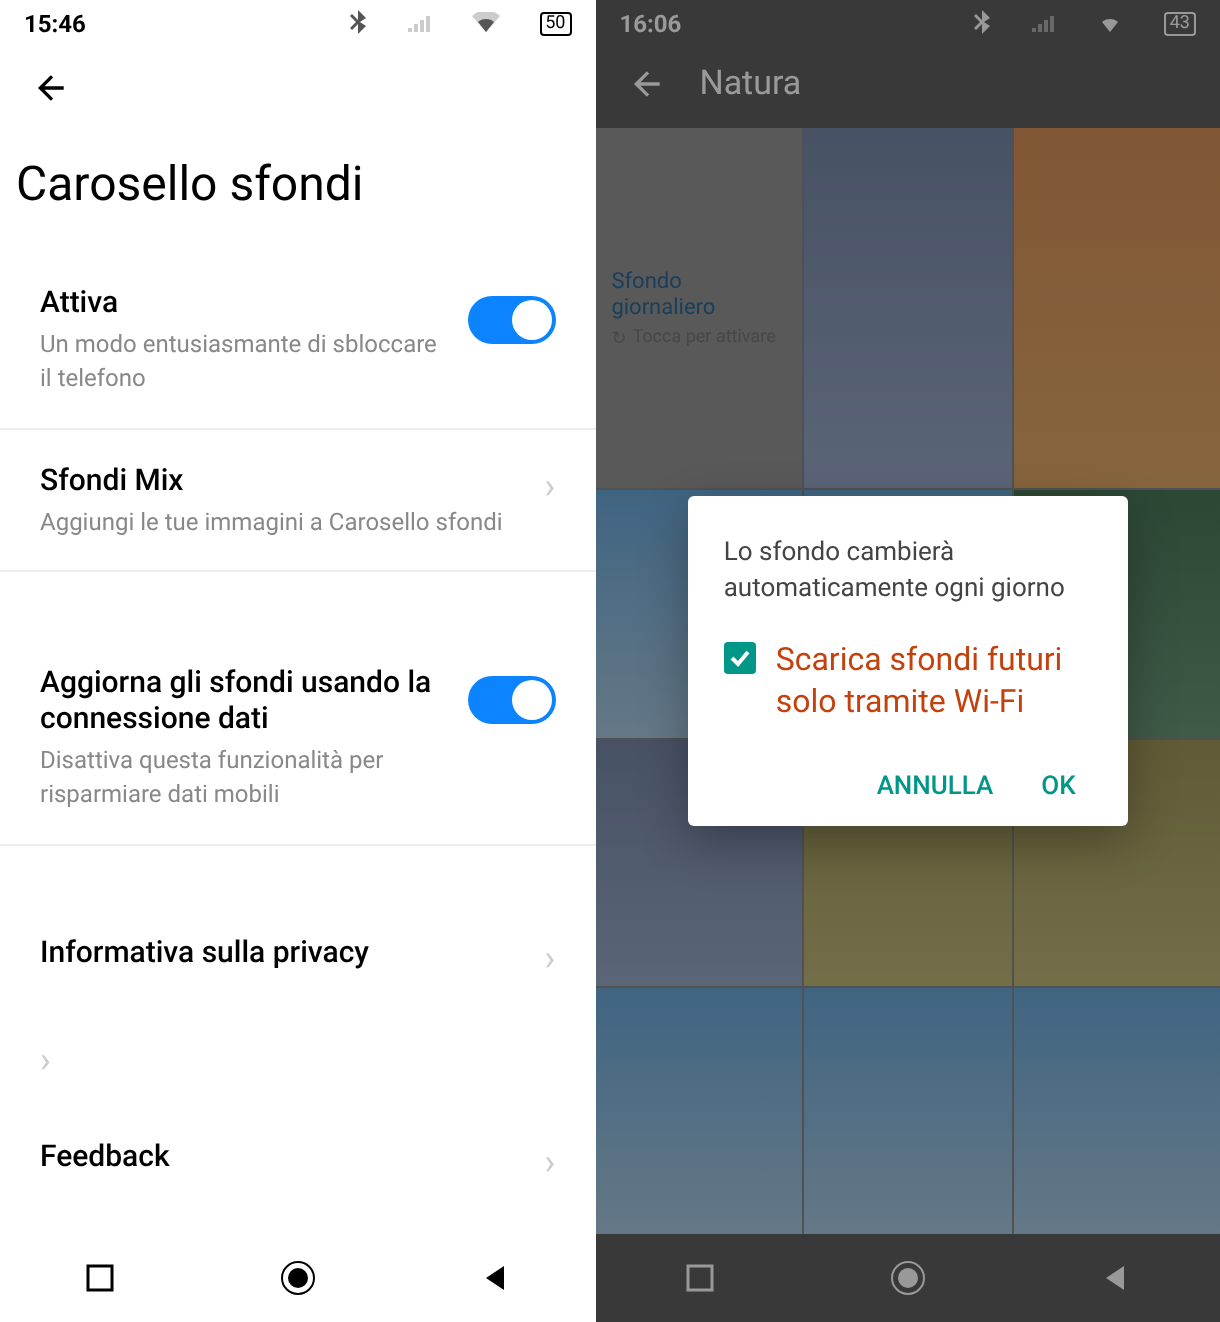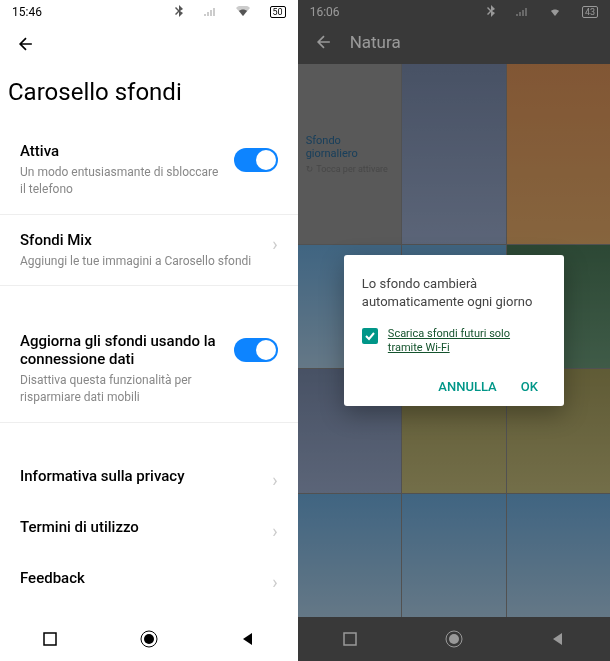--- a/index.html
+++ b/index.html
@@ -2,21 +2,21 @@
 <html><head>
   <meta charset="utf-8">
   <style>
     * { margin: 0; padding: 0; box-sizing: border-box; font-family: -apple-system, Roboto, sans-serif; }
     body { display: flex; width: 610px; height: 661px; background: #fff; }
     .screen { position: relative; height: 100%; display: flex; flex-direction: column; }
     .screen-left { width: 305px; background: #fff; }
     .screen-right { width: 320px; background: #888; }
     
     .status-bar { display: flex; justify-content: space-between; align-items: center; padding: 4px 12px; font-size: 12px; height: 24px; }
-    .status-left { font-weight: 400; }
+    .status-left { font-weight: 700; }
     .status-right { display: flex; align-items: center; gap: 20px; }
     .screen-right .status-bar { color: #fff; background: rgba(0,0,0,0.3); }
     
     .back-btn { padding: 10px 16px; }
     .arrow-left { width: 20px; height: 20px; }
     
     .app-bar { display: flex; align-items: flex-start; padding: 8px 16px; background: rgba(0,0,0,0.3); color: #fff; }
     .app-bar .back-btn { padding: 0 16px 0 0; }
     .app-bar-title { font-size: 17px; font-weight: 400; }
     
@@ -48,21 +48,21 @@
     .wp-daily { display: flex; flex-direction: column; justify-content: center; padding: 8px; color: #3a7aa8; background: rgba(255,255,255,0.1); }
     .wp-daily-title { font-size: 11px; color: #2a6a98; }
     .wp-daily-sub { font-size: 9px; color: #777; margin-top: 4px; display: flex; align-items: center; gap: 3px; }
     
     .overlay { position: absolute; inset: 0; background: rgba(0,0,0,0.4); z-index: 10; display: flex; align-items: center; justify-content: center; }
     .dialog { background: #fff; border-radius: 3px; width: 220px; padding: 20px 18px 8px; box-shadow: 0 8px 24px rgba(0,0,0,0.3); }
     .dialog-msg { font-size: 13px; color: #444; margin-bottom: 16px; line-height: 1.4; }
     .dialog-check-row { display: flex; align-items: flex-start; gap: 10px; margin-bottom: 20px; }
     .checkbox { width: 16px; height: 16px; background: #009688; border-radius: 2px; display: flex; align-items: center; justify-content: center; flex-shrink: 0; margin-top: 1px; }
     .checkbox svg { width: 12px; height: 12px; }
-    .check-label { font-size: 11px; color: #14532d; line-height: 1.3; text-decoration: underline; }
+    .check-label { font-size: 16px; color: #c2410c; line-height: 1.3; }
     .dialog-actions { display: flex; justify-content: flex-end; gap: 24px; padding: 4px 8px; }
     .dialog-btn { color: #009688; font-size: 13px; font-weight: 500; background: none; border: none; cursor: pointer; }
     
     .battery-icon { display: inline-flex; align-items: center; gap: 1px; font-size: 9px; border: 1px solid currentColor; border-radius: 2px; padding: 0 2px; }
   </style>
 </head>
 <body>
 
 <div class="screen screen-left">
   <div class="status-bar">
@@ -122,21 +122,20 @@
     <div class="toggle"></div>
   </div>
 
   <div class="section-gap"></div>
 
   <div class="setting-row setting-row-link">
     <div class="setting-title">Informativa sulla privacy</div>
     <div class="chevron">›</div>
   </div>
   <div class="setting-row setting-row-link">
-    <div class="setting-title">Termini di utilizzo</div>
     <div class="chevron">›</div>
   </div>
   <div class="setting-row setting-row-link">
     <div class="setting-title">Feedback</div>
     <div class="chevron">›</div>
   </div>
 
   <div class="nav-bar">
     <div class="nav-btn">
         <svg width="16" height="16" viewBox="0 0 16 16" fill="none" stroke="#000" stroke-width="1.5">

